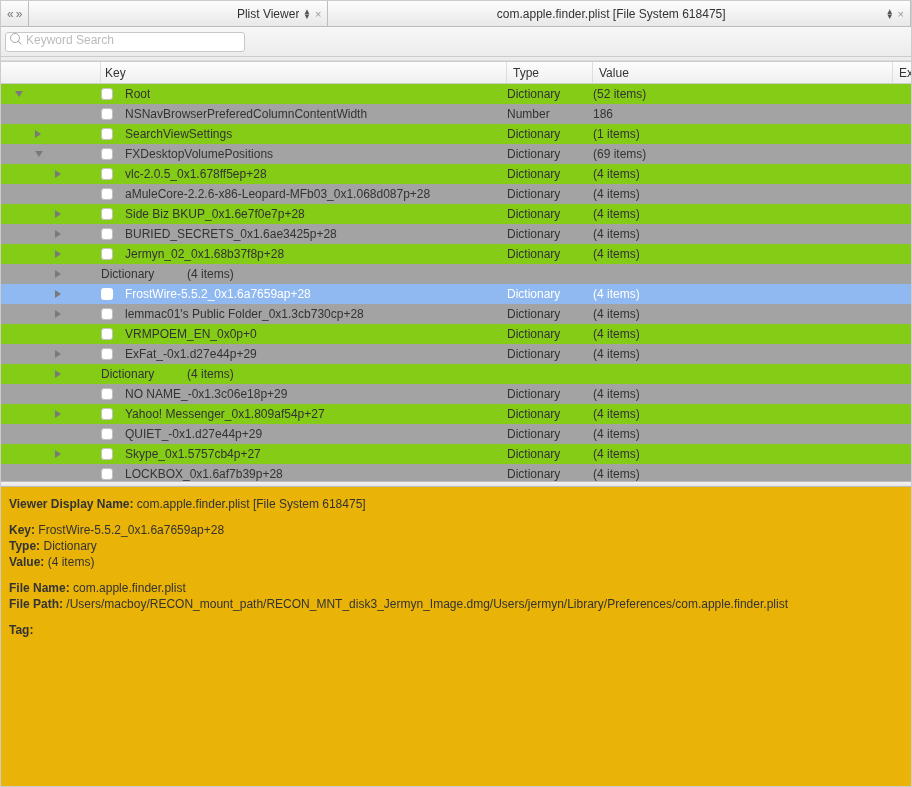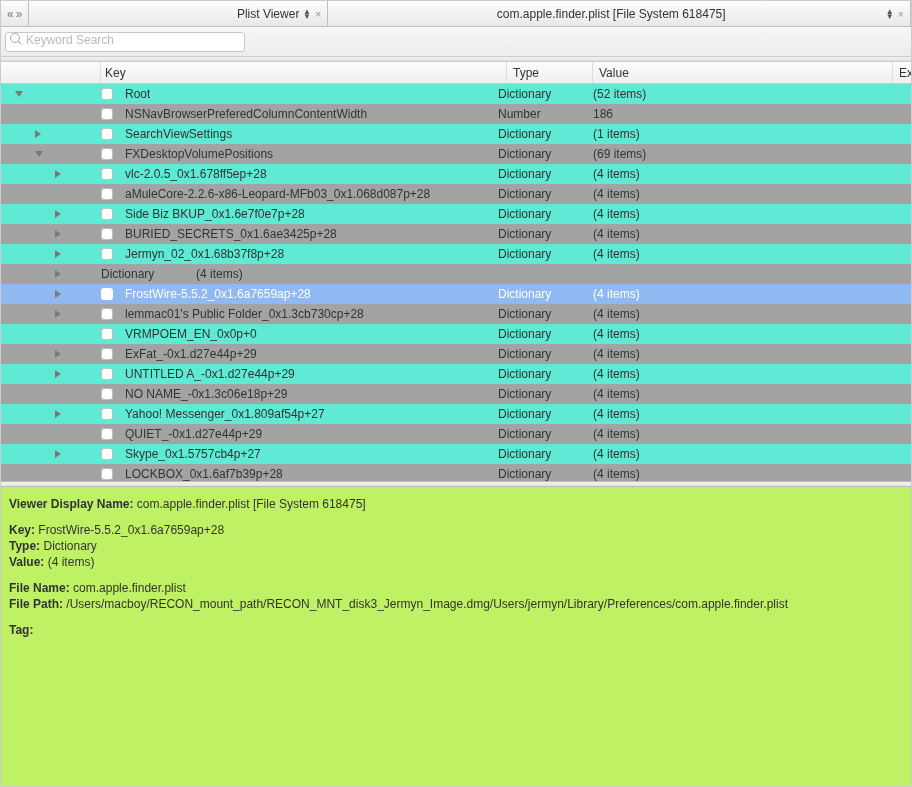--- a/index.html
+++ b/index.html
@@ -112,29 +112,29 @@
 .th.value { width: 300px; }
 .th.ex  { width: 18px; border-right: none; }
 
 .tbody {
   flex: 1; overflow-y: scroll; overflow-x: hidden;
 }
 .row {
   height: 20px; display: flex; align-items: center;
   font-size: 12px;
 }
-.row.even { background: #5eead4; }
+.row.even { background: #84cc16; }
 .row.odd  { background: #a3a3a3; }
 .row.selected { background: #8fb9f0; color: #fff; }
 .row.selected .cb { border-color: rgba(255,255,255,0.8); }
 
 .cell.gutter { width: 100px; display: flex; align-items: center; justify-content: flex-start; padding-left: 4px; }
 .cell.keycell { flex: 1; display: flex; align-items: center; gap: 6px; min-width: 0; }
 .cell.type { width: 86px; }
-.cell.value { width: 300px; margin-left: 9px; }
+.cell.value { width: 300px; }
 .cell.ex { width: 18px; }
 
 .disclosure {
   width: 0; height: 0; display: inline-block; cursor: pointer;
 }
 .disclosure.right {
   border-top: 4px solid transparent;
   border-bottom: 4px solid transparent;
   border-left: 6px solid #7a7a7a;
 }
@@ -153,21 +153,21 @@
 
 
 .hdivider {
   height: 6px; background: linear-gradient(#f2f2f2, #e6e6e6);
   border-top: 1px solid #bbb; border-bottom: 1px solid #bbb;
 }
 
 
 .details {
   flex: 1; padding: 10px 8px; font-size: 12px; color: #333;
-  background: #bef264; overflow: auto;
+  background: #eab308; overflow: auto;
 }
 .details .line { margin-bottom: 2px; }
 .details .gap  { height: 10px; }
 .details b { font-weight: 600; }
 
 
 .tbody::-webkit-scrollbar { width: 14px; background: #f4f4f4; }
 .tbody::-webkit-scrollbar-thumb { background: #c8c8c8; border-radius: 7px; border: 3px solid #f4f4f4; }
 
 
@@ -382,24 +382,20 @@
           <span class="keytext">ExFat_-0x1.d27e44p+29</span>
         </div>
         <div class="cell type">Dictionary</div>
         <div class="cell value">(4 items)</div>
         <div class="cell ex"></div>
       </div>
       <div class="row even">
         <div class="cell gutter">
           <span class="disclosure right" style="margin-left: 50px;"></span>
         </div>
-        <div class="cell keycell">
-          <span class="cb"></span>
-          <span class="keytext">UNTITLED A_-0x1.d27e44p+29</span>
-        </div>
         <div class="cell type">Dictionary</div>
         <div class="cell value">(4 items)</div>
         <div class="cell ex"></div>
       </div>
       <div class="row odd">
         <div class="cell gutter">
           <span class="disclosure none" style="margin-left: 50px;"></span>
         </div>
         <div class="cell keycell">
           <span class="cb"></span>

